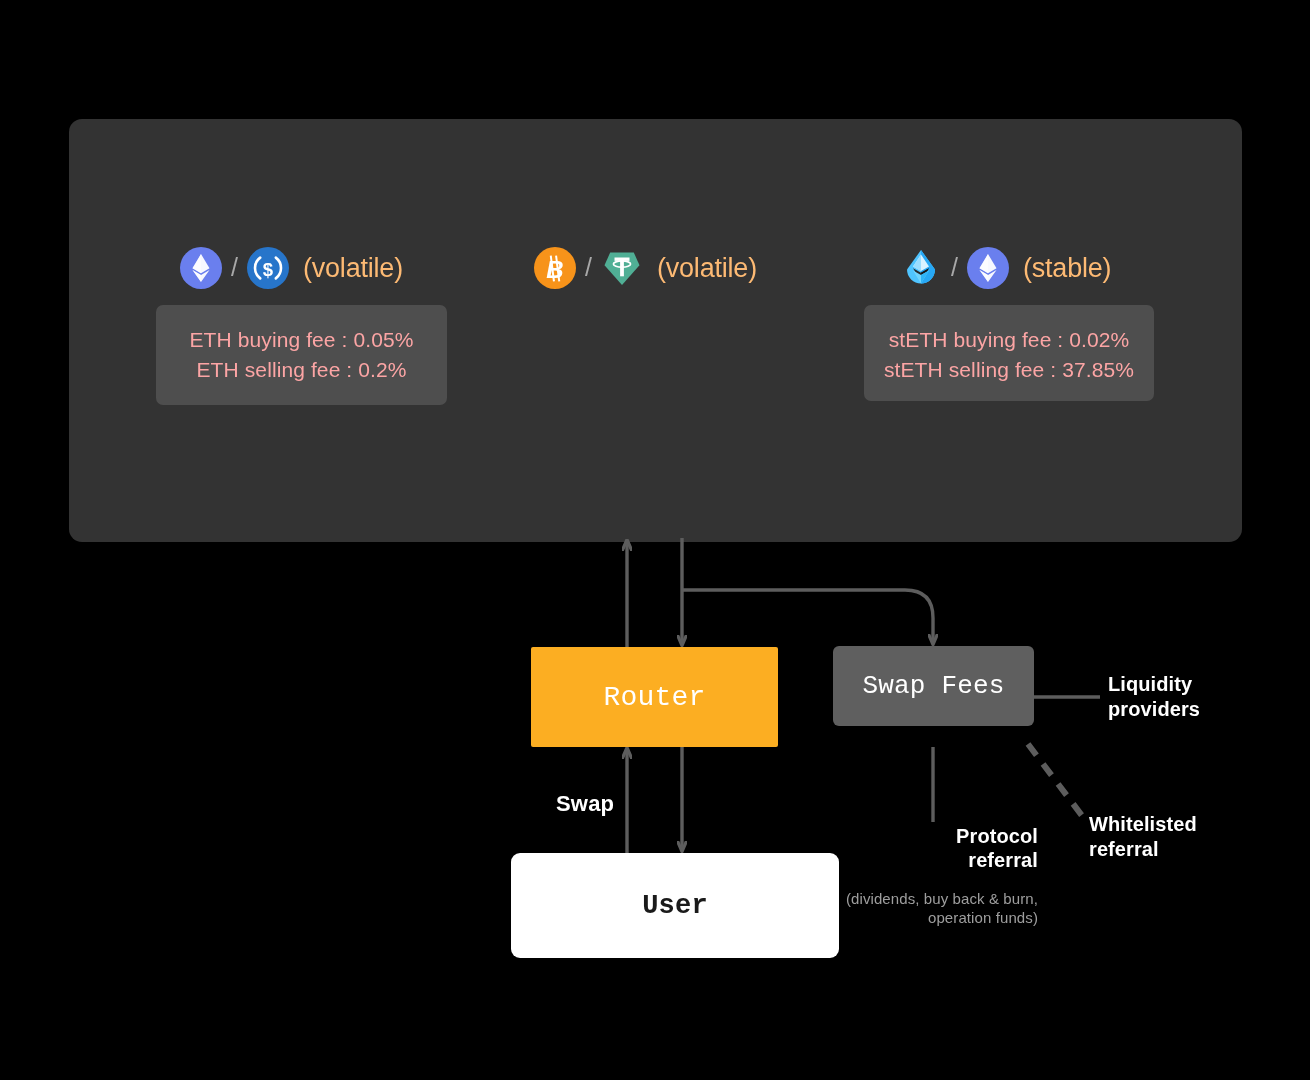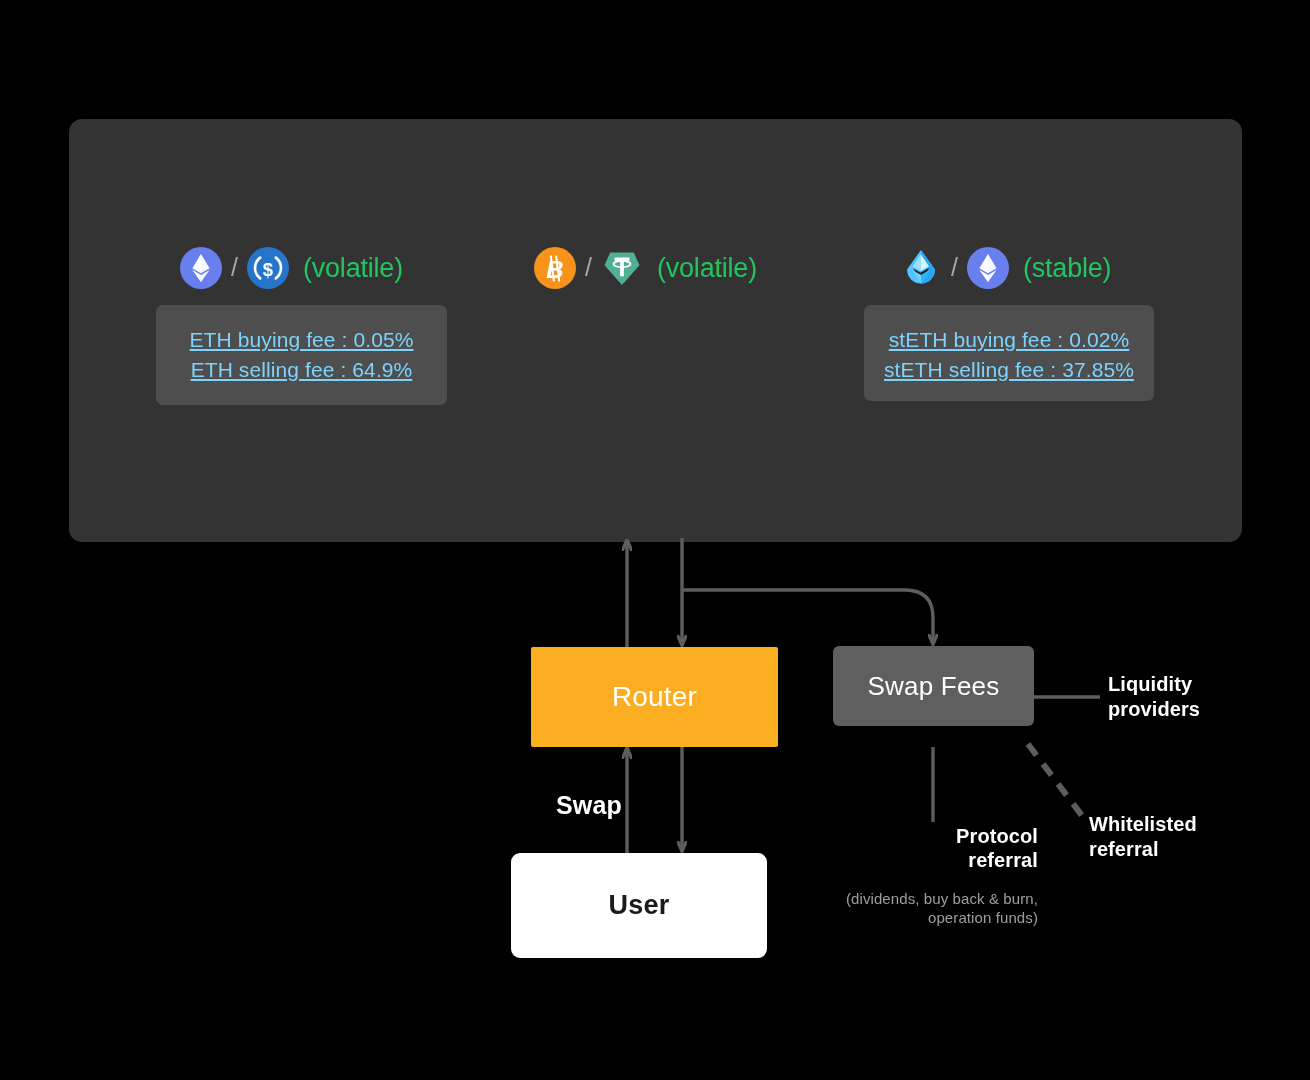--- a/index.html
+++ b/index.html
@@ -53,42 +53,41 @@
     color: #a8a8a8;
     font-size: 25px;
     font-weight: 500;
     margin: 0 9px;
     line-height: 1;
     position: relative;
     top: -1px;
   }
 
   .volatility {
-    color: #22c55e;
+    color: #fdba74;
     font-size: 27px;
     font-weight: 500;
     margin-left: 14px;
     letter-spacing: -0.2px;
   }
 
   .fee-card {
     background: #4e4e4e;
     border-radius: 7px;
     box-sizing: border-box;
     padding: 20px 0 18px 0;
     text-align: center;
   }
 
   .fee-line {
-    color: #7dd3fc;
+    color: #fca5a5;
     font-size: 21px;
     line-height: 30px;
     letter-spacing: 0.1px;
     white-space: nowrap;
-    text-decoration: underline;
   }
 
   
   #pair-group-0 { left: 87px; }
   #pair-group-0 .pair-header { padding-left: 24px; }
   #pair-group-0 .fee-card { width: 291px; height: 100px; }
 
   #pair-group-1 { left: 442px; }
   #pair-group-1 .pair-header { padding-left: 23px; }
   #pair-group-1 .fee-card { width: 291px; height: 100px; }
@@ -97,20 +96,21 @@
   #pair-group-2 .pair-header { padding-left: 36px; }
   #pair-group-2 .fee-card { width: 290px; height: 96px; }
 
   
   .flow-box {
     position: absolute;
     display: flex;
     align-items: center;
     justify-content: center;
     box-sizing: border-box;
+    font-family: Liberation Mono, monospace;
   }
 
   #router-box {
     left: 531px;
     top: 647px;
     width: 247px;
     height: 100px;
     background: #FCAE22;
     border-radius: 2px;
   }
@@ -132,21 +132,21 @@
   #swapfees-box .box-label {
     color: #ffffff;
     font-size: 26px;
     font-weight: 500;
     letter-spacing: 0.2px;
   }
 
   #user-box {
     left: 511px;
     top: 853px;
-    width: 256px;
+    width: 328px;
     height: 105px;
     background: #ffffff;
     border-radius: 9px;
   }
   #user-box .box-label {
     color: #1a1a1a;
     font-size: 27px;
     font-weight: bold;
     letter-spacing: 0.2px;
   }
@@ -164,21 +164,21 @@
   
   .flow-label {
     position: absolute;
     color: #ffffff;
     white-space: nowrap;
   }
 
   #swap-label {
     left: 556px;
     top: 791px;
-    font-size: 25px;
+    font-size: 22px;
     font-weight: bold;
     letter-spacing: 0.2px;
   }
 
   #liquidity-label {
     left: 1108px;
     top: 672px;
     font-size: 20px;
     font-weight: bold;
     line-height: 25px;
@@ -236,21 +236,21 @@
           <circle cx="21" cy="21" r="21" fill="#2775CA"></circle>
           <path d="M13.2 10.6 A13 13 0 0 0 13.2 31.4" stroke="#ffffff" stroke-width="2.6" fill="none" stroke-linecap="round"></path>
           <path d="M28.8 10.6 A13 13 0 0 1 28.8 31.4" stroke="#ffffff" stroke-width="2.6" fill="none" stroke-linecap="round"></path>
           <text x="21" y="28.6" text-anchor="middle" font-family="Liberation Sans, sans-serif" font-size="18.5" font-weight="bold" fill="#ffffff">$</text>
         </svg>
       </span>
       <span class="volatility">(volatile)</span>
     </div>
     <div class="fee-card">
       <div class="fee-line">ETH buying fee : 0.05%</div>
-      <div class="fee-line">ETH selling fee : 64.9%</div>
+      <div class="fee-line">ETH selling fee : 0.2%</div>
     </div>
   </div>
 
   <div class="pair-group" id="pair-group-1">
     <div class="pair-header">
       <span class="coin-icon">
         <svg viewBox="0 0 42 42" xmlns="http://www.w3.org/2000/svg">
           <circle cx="21" cy="21" r="21" fill="#F7931A"></circle>
           <text x="21" y="30.5" text-anchor="middle" font-family="Liberation Sans, sans-serif" font-size="24" font-weight="bold" font-style="italic" fill="#ffffff">B</text>
           <rect x="17.3" y="8.5" width="2" height="26" fill="#ffffff" transform="rotate(-7 18.3 21)"></rect>

